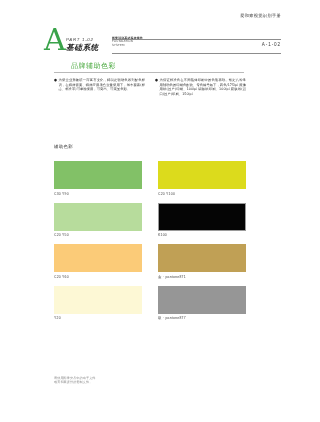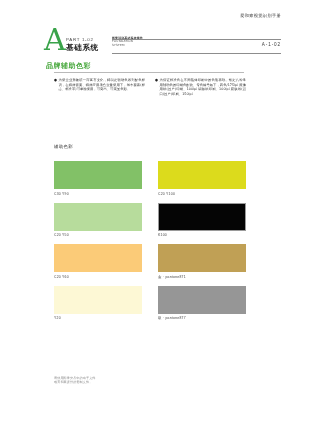--- a/index.html
+++ b/index.html
@@ -29,21 +29,21 @@
   .masthead{
     position:absolute;left:44px;top:28px;width:237px;height:28px;
   }
   .big-a{
     position:absolute;left:0;top:-3px;
     font-family:"DejaVu Serif","Liberation Serif",serif;
     font-size:30px;line-height:30px;
     color:#3aa34a;font-weight:400;
   }
   .mast-text{
-    position:absolute;left:22px;top:9px;
+    position:absolute;left:22px;top:9px;font-style:italic;
   }
   .mast-part{
     font-size:4.4px;letter-spacing:.7px;color:#4a4a4a;
     font-family:"Liberation Sans",sans-serif;
   }
   .mast-cn{
     font-size:7.6px;letter-spacing:.6px;color:#1d1d1d;
     font-weight:700;margin-top:1px;
   }
   .mast-en{
@@ -60,22 +60,22 @@
     position:absolute;left:68px;top:25px;width:169px;height:1px;
     background:#8d8d8d;
   }
   .page-code{
     position:absolute;right:0;top:14px;
     font-size:4.6px;letter-spacing:.9px;color:#3a3a3a;
     font-family:"Liberation Sans",sans-serif;
   }
   
   .sec-head{
-    position:absolute;left:46px;top:61px;
-    font-size:7px;letter-spacing:.5px;color:#4aa93f;font-weight:700;
+    position:absolute;left:71px;top:61px;
+    font-size:7px;letter-spacing:.5px;color:#4aa93f;font-weight:400;
   }
   .sec-rule{
     position:absolute;left:54px;top:72px;width:190px;height:.6px;
     background:#b9b9b9;
   }
   
   .intro{
     position:absolute;left:54px;top:78px;width:192px;
     display:flex;gap:10px;
   }

